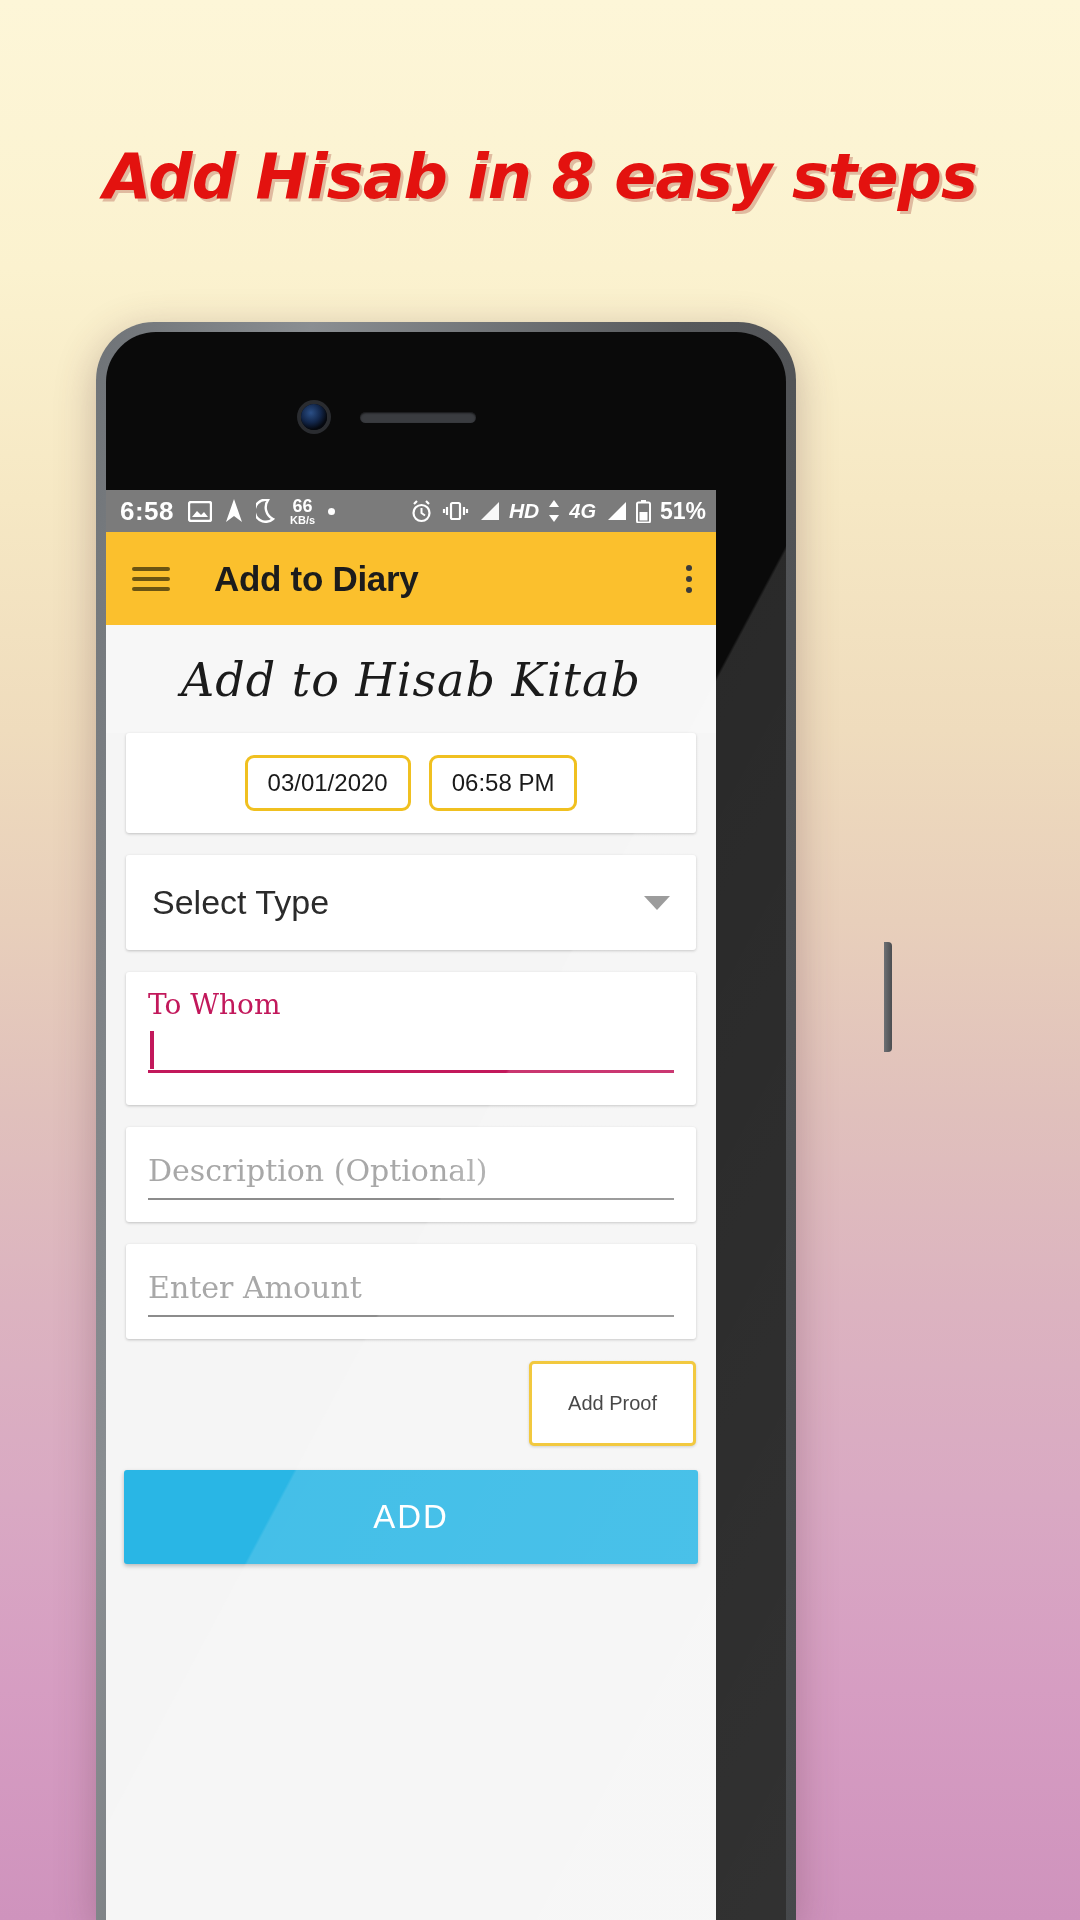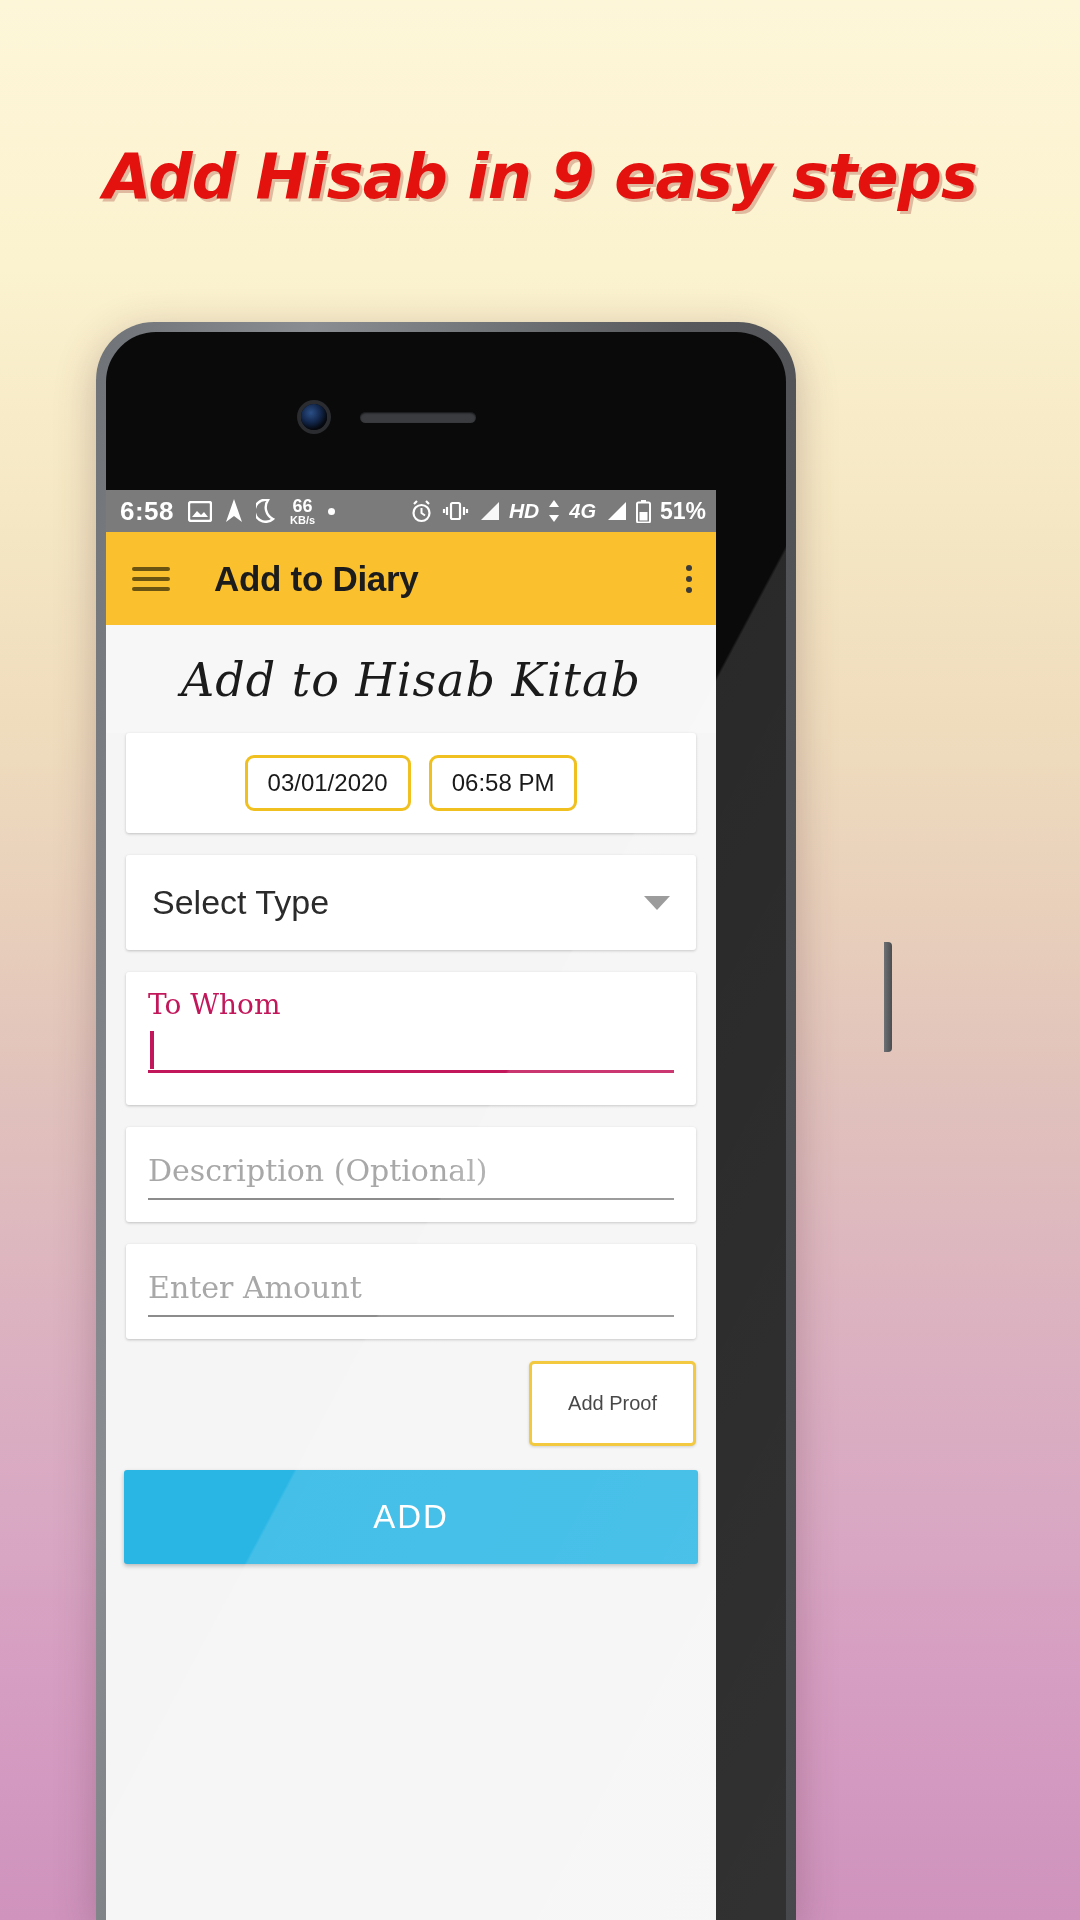--- a/index.html
+++ b/index.html
@@ -148,21 +148,21 @@
 
   .add-btn {
     margin:24px 18px 0; background:#29b6e5; color:#fff; text-align:center;
     font-size:33px; letter-spacing:2px; padding:28px 0; border-radius:3px;
     box-shadow:0 2px 4px rgba(0,0,0,.25);
   }
 </style>
 </head>
 <body>
 
-<div class="headline">Add Hisab in 9 easy steps</div>
+<div class="headline">Add Hisab in 8 easy steps</div>
 
 <div class="phone">
 
   <div class="btn-side btn-l1"></div>
   <div class="btn-side btn-l2"></div>
   <div class="btn-side btn-l3"></div>
   <div class="btn-side btn-r1"></div>
 
   <div class="phone-inner">
     <div class="camera"></div>

